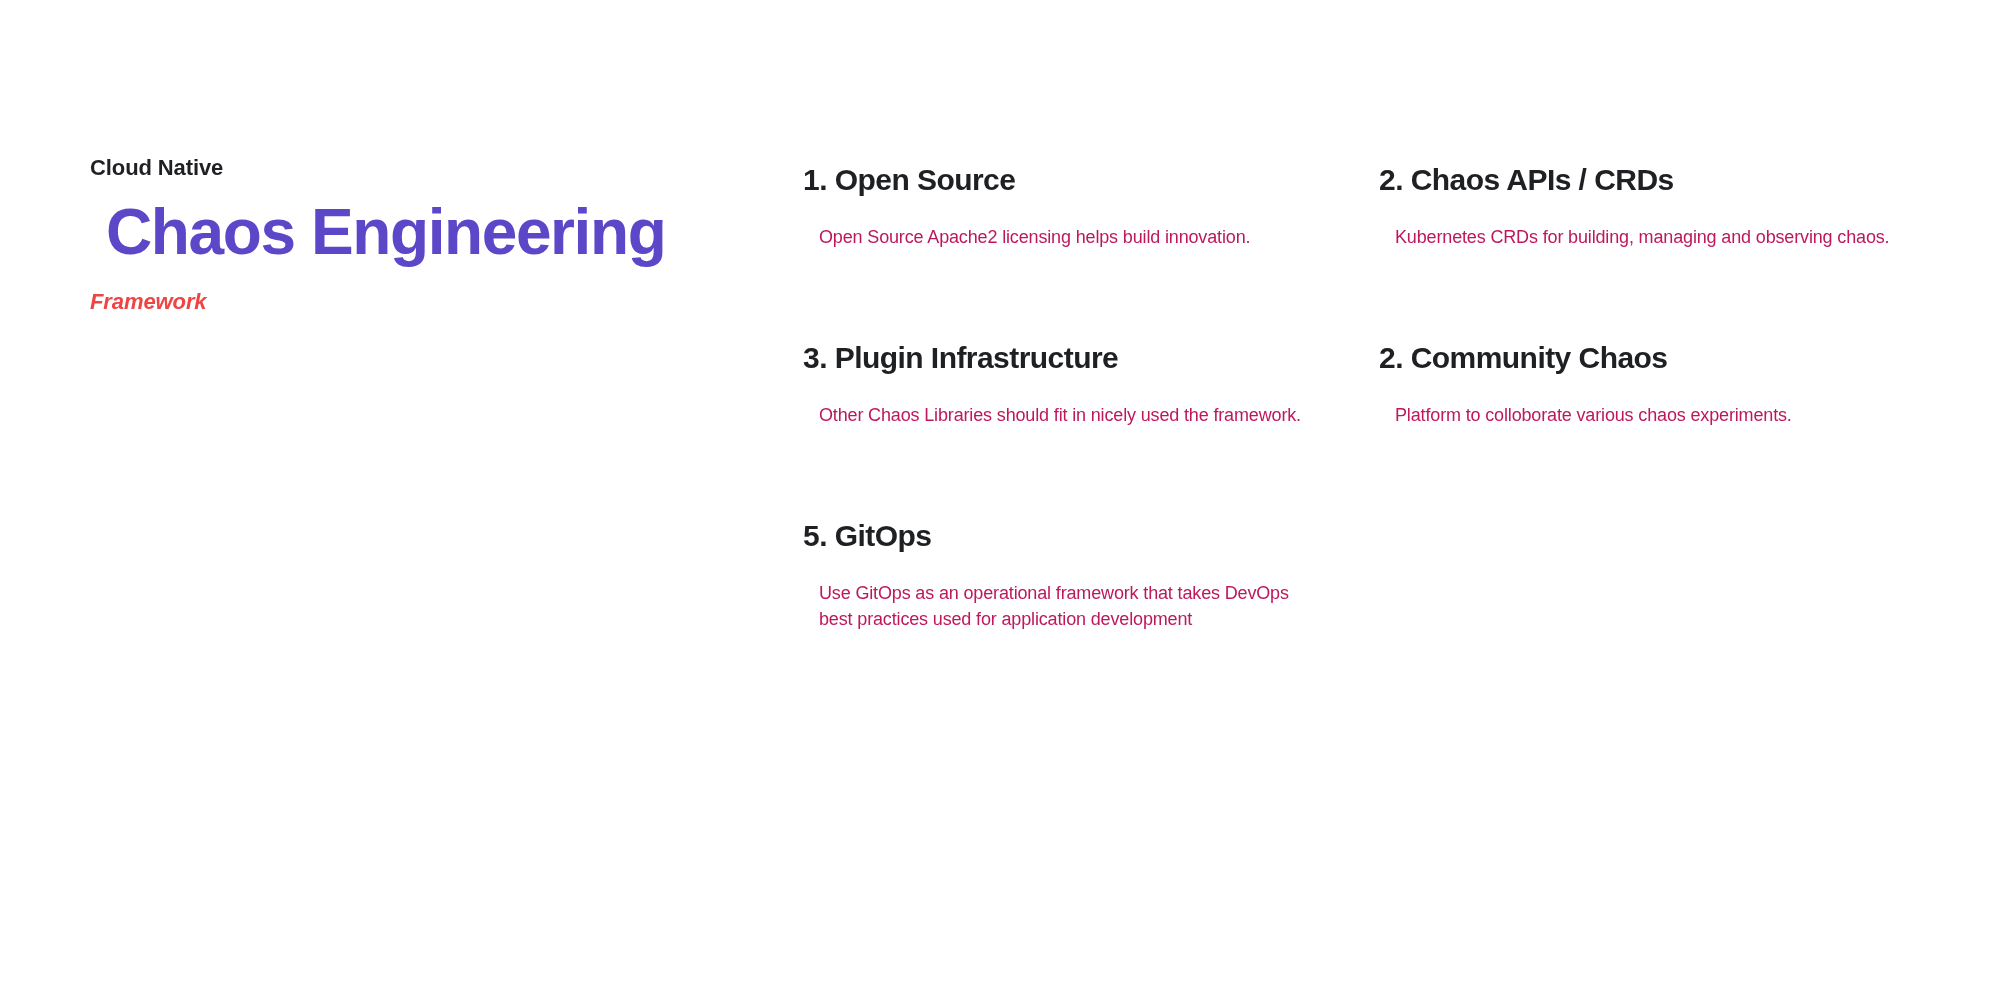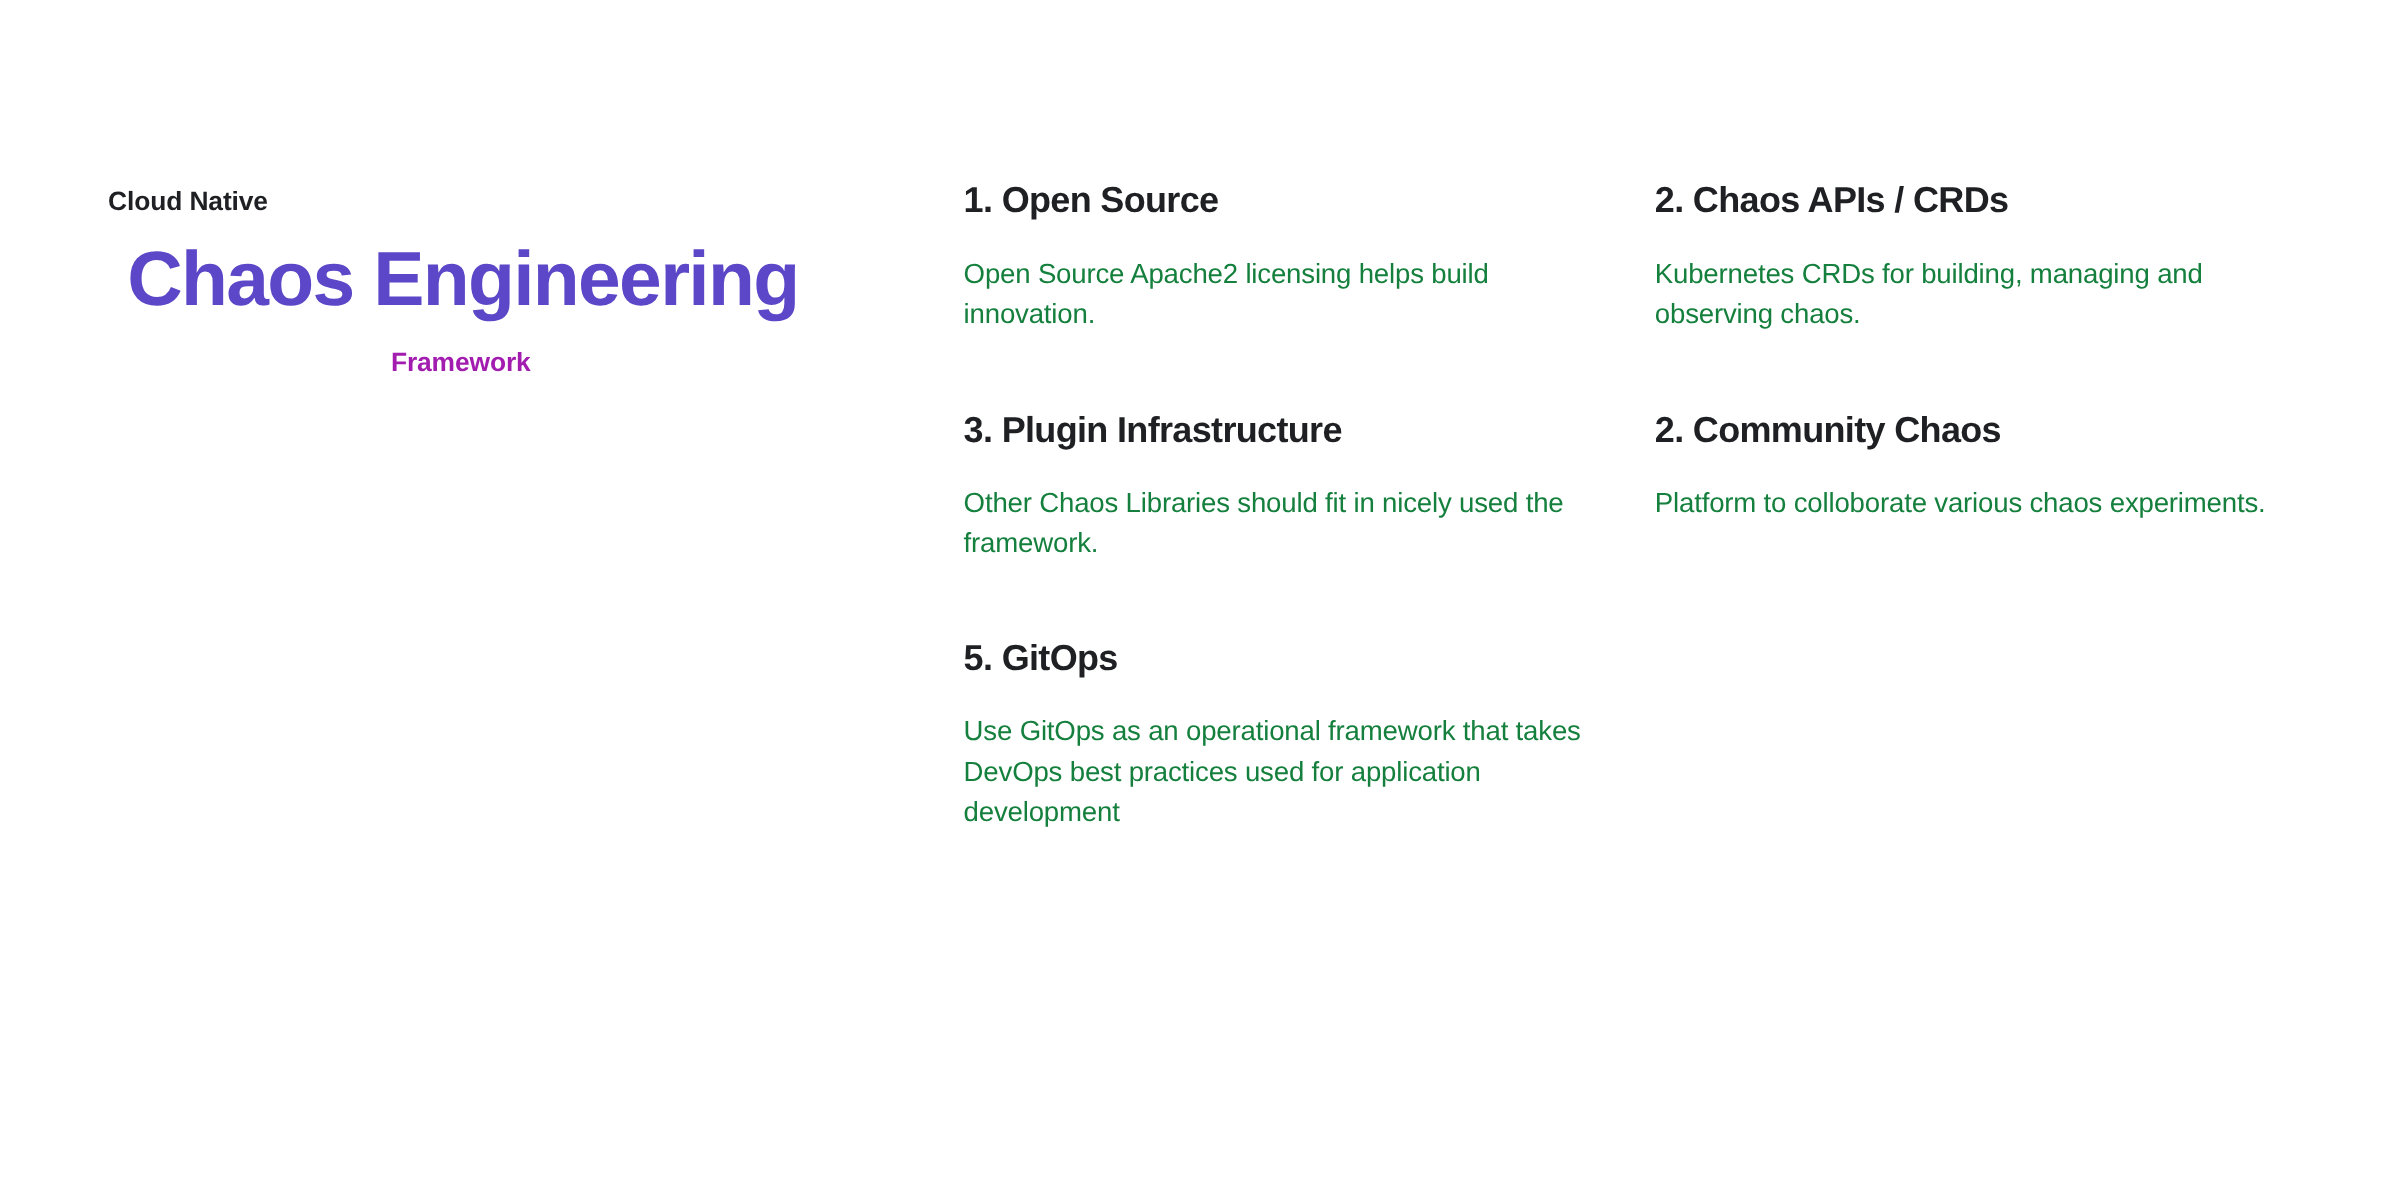--- a/index.html
+++ b/index.html
@@ -46,25 +46,26 @@
     color: #5b47c8;
     letter-spacing: -1.4px;
     line-height: 1.05;
     margin: 16px;
     white-space: nowrap;
   }
 
   .subtitle {
     font-size: 22px;
     font-weight: 700;
-    color: #a21caf;
+    color: #ef4444;
     letter-spacing: -0.1px;
-    text-align: center;
+    text-align: left;
     margin: 22px 0 0 0;
     padding-right: 2px;
+    font-style: italic;
   }
 
   
   .content-grid {
     position: absolute;
     left: 803px;
     top: 150px;
     width: 1120px;
     display: grid;
     grid-template-columns: 576px 544px;
@@ -81,30 +82,30 @@
   .cell.col2 {
     padding-right: 0;
   }
 
   .cell-title {
     font-size: 30px;
     font-weight: 700;
     color: #1f2023;
     letter-spacing: -0.55px;
     line-height: 1.2;
-    margin: 0 0 26px 0;
+    margin: 12px 0 26px 0;
   }
 
   .cell-body {
-    font-size: 23px;
+    font-size: 18px;
     font-weight: 400;
-    color: #15803d;
+    color: #be185d;
     letter-spacing: -0.15px;
     line-height: 1.45;
-    margin: 0;
+    margin: 16px;
     max-width: 520px;
   }
 
   .cell.empty {
     padding: 0;
   }
 </style>
 </head>
 <body>
 

